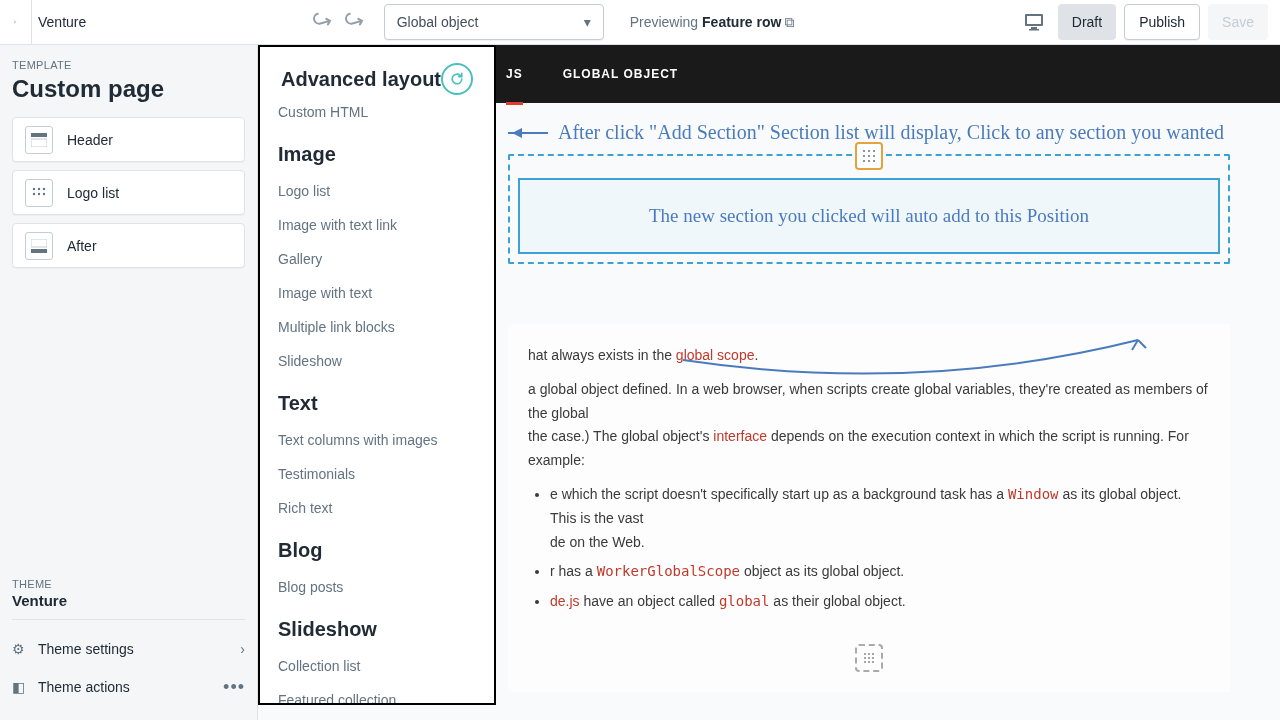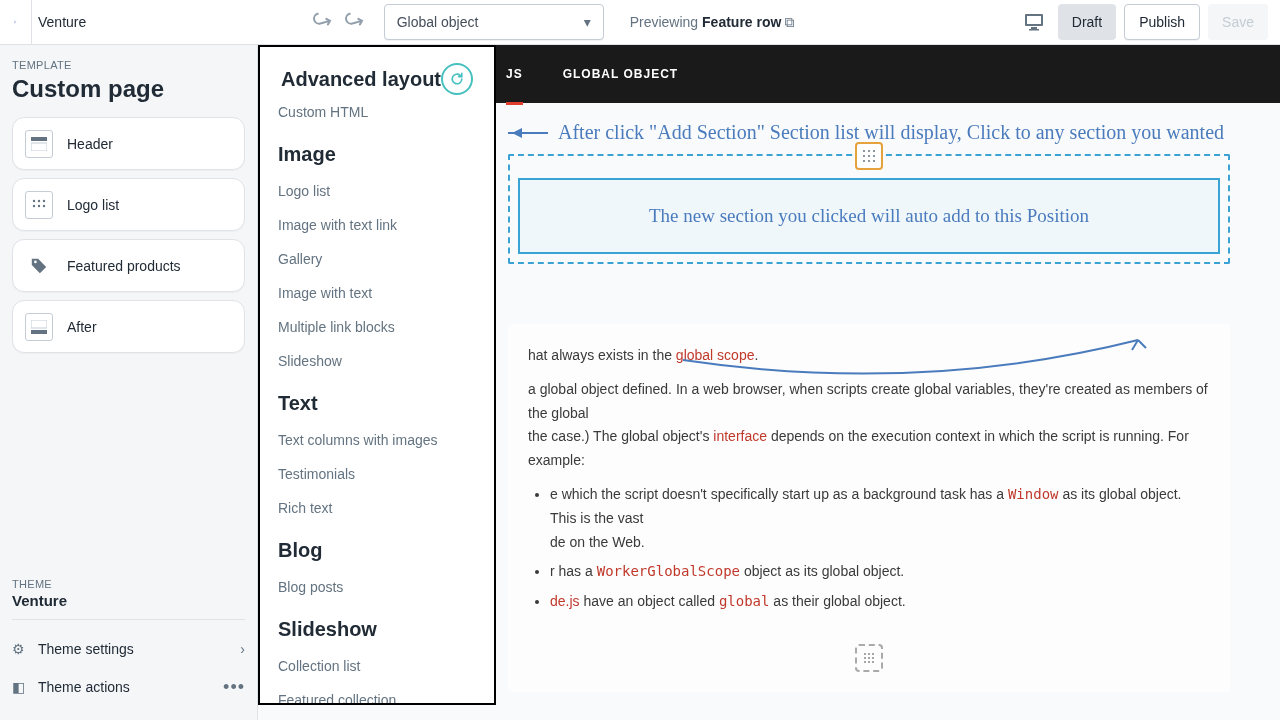--- a/index.html
+++ b/index.html
@@ -18,21 +18,21 @@
 .top-right{display:flex;align-items:center;gap:8px}
 .device-icon{width:32px;height:32px;display:flex;align-items:center;justify-content:center;color:#637381;cursor:pointer}
 .btn{height:36px;padding:0 14px;border-radius:4px;font-size:14px;display:flex;align-items:center;cursor:pointer}
 .btn-draft{background:#dfe3e8;color:#212b36}
 .btn-publish{border:1px solid #c4cdd5;background:#fff;color:#212b36;box-shadow:0 1px 0 rgba(0,0,0,0.05)}
 .btn-save{background:#f4f6f8;color:#c4cdd5;cursor:not-allowed}
 .main{display:flex;height:675px}
 .sidebar{width:258px;background:#f4f6f8;border-right:1px solid #dfe3e8;display:flex;flex-direction:column;padding:14px 12px}
 .sb-label{font-size:11px;font-weight:500;color:#637381;letter-spacing:0.3px}
 .sb-title{font-size:24px;font-weight:600;margin:4px 0 14px;color:#212b36}
-.sec-card{background:#fff;border:1px solid #dfe3e8;border-radius:12px;height:53px;display:flex;align-items:center;padding:0 12px;margin-bottom:8px;cursor:pointer;box-shadow:0 1px 0 rgba(0,0,0,0.03)}
+.sec-card{background:#fff;border:1px solid #dfe3e8;border-radius:4px;height:45px;display:flex;align-items:center;padding:0 12px;margin-bottom:8px;cursor:pointer;box-shadow:0 1px 0 rgba(0,0,0,0.03)}
 .sec-icon{width:28px;height:28px;border:1px solid #c4cdd5;border-radius:3px;display:flex;align-items:center;justify-content:center;margin-right:14px;color:#637381;background:#fff}
 .sec-name{font-size:14px;color:#212b36}
 .sb-bottom{margin-top:auto}
 .sb-hr{border:none;border-top:1px solid #dfe3e8;margin:10px 0}
 .sb-theme-label{font-size:11px;color:#637381;font-weight:500;letter-spacing:0.3px}
 .sb-theme-name{font-size:15px;font-weight:600;margin:2px 0 8px;color:#212b36}
 .sb-row{display:flex;align-items:center;height:38px;cursor:pointer;font-size:14px;color:#212b36}
 .sb-row .ic{width:26px;display:flex;justify-content:flex-start;color:#637381}
 .sb-row .chev{margin-left:auto;color:#637381}
 .sb-row .dots{margin-left:auto;color:#637381;font-size:18px;letter-spacing:1px}
@@ -133,28 +133,20 @@
               <circle cx="13" cy="3" r="1.2"></circle>
               <circle cx="3" cy="8" r="1.2"></circle>
               <circle cx="8" cy="8" r="1.2"></circle>
               <circle cx="13" cy="8" r="1.2"></circle>
             </g>
           </svg>
         </div>
         <span class="sec-name">Logo list</span>
       </div>
     <div class="sec-card">
-        <div class="sec-icon" style="border:none">
-          <svg width="18" height="18" viewBox="0 0 20 20">
-            <path fill="#637381" d="M2 2h7l9 9-7 7-9-9V2zm4 5a1.5 1.5 0 100-3 1.5 1.5 0 000 3z"></path>
-          </svg>
-        </div>
-        <span class="sec-name">Featured products</span>
-      </div>
-    <div class="sec-card">
         <div class="sec-icon">
           <svg width="16" height="14">
             <rect x="0" y="0" width="16" height="8" fill="none" stroke="#c4cdd5"></rect>
             <rect x="0" y="10" width="16" height="4" fill="#637381"></rect>
           </svg>
         </div>
         <span class="sec-name">After</span>
       </div>
     <div class="sb-bottom">
       <div class="sb-theme-label">THEME</div>

